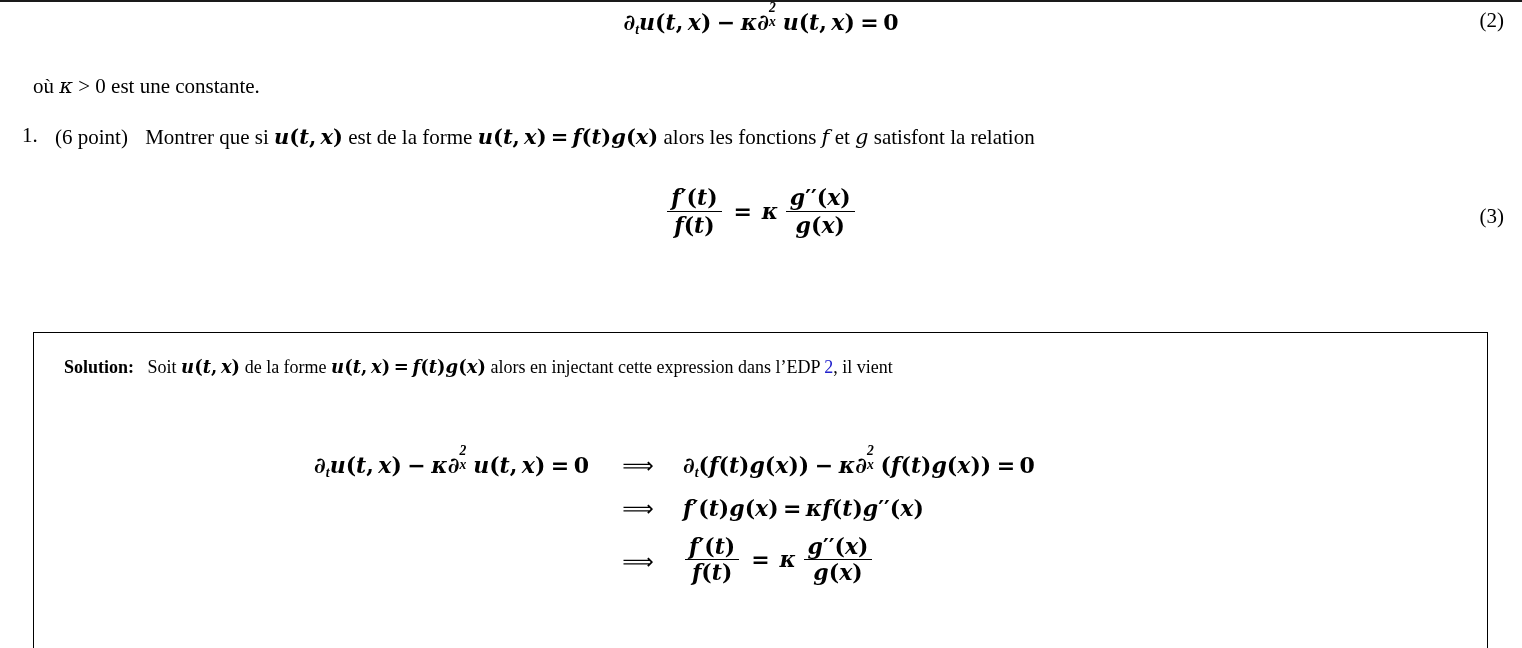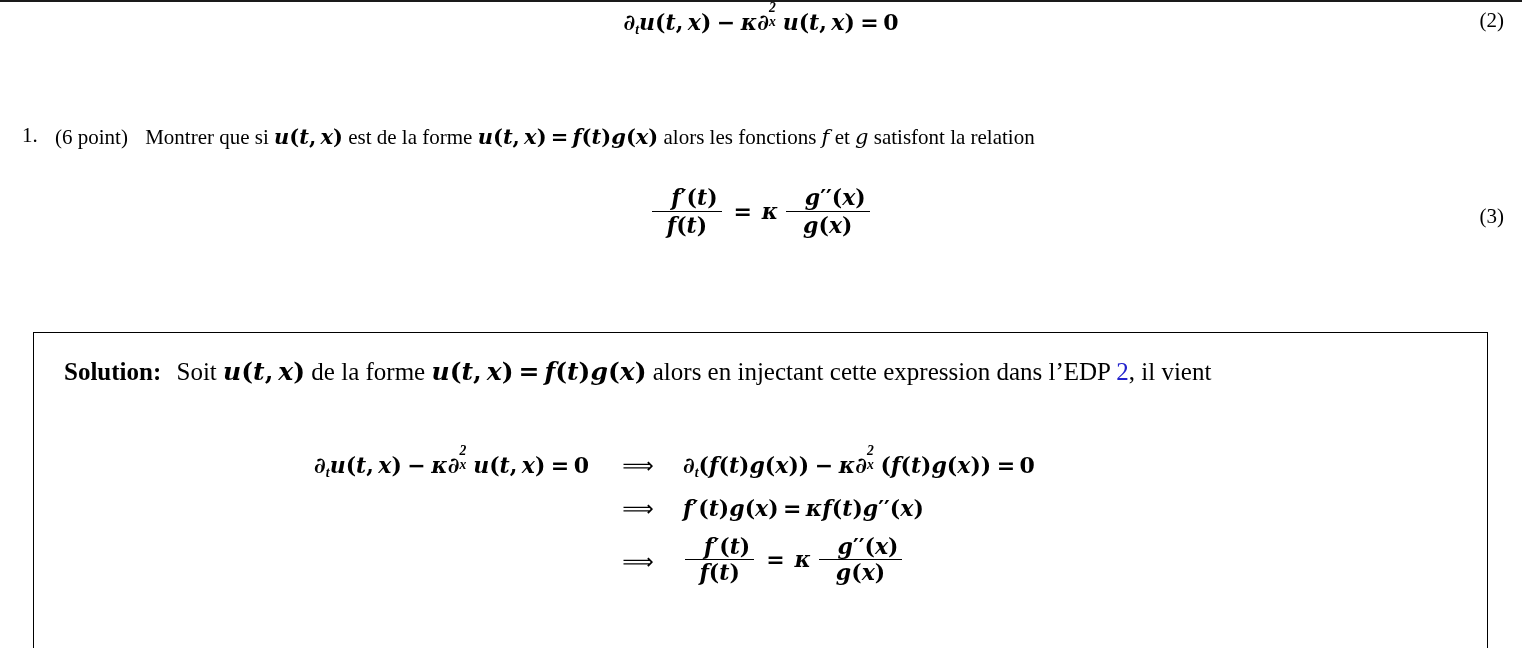--- a/index.html
+++ b/index.html
@@ -56,21 +56,21 @@
   }
   
   .frac {
     display: inline-block;
     vertical-align: middle;
     text-align: center;
     margin: 0 2px;
     position: relative;
     top: -0.08em;
   }
-  .frac .num { display: block; padding: 0 4px; margin-left: 15px; }
+  .frac .num { display: block; padding: 0 4px; }
   .frac .den {
     display: block;
     padding: 0 4px;
     border-top: 1.2px solid #000;
   }
   
   .eq-line {
     position: absolute;
     left: 0;
     width: 1522px;
@@ -104,21 +104,21 @@
   .sol-inner {
     position: relative;
     width: 100%;
     height: 100%;
   }
   .sol-text {
     position: absolute;
     left: 30px;
     top: 22px;
     right: 30px;
-    font-size: 25px;
+    font-size: 18px;
     line-height: 1.38;
   }
   b.solhead { font-weight: bold; }
   .ref-link { color: #2222cc; }
   
   .align-block {
     position: absolute;
     left: 0;
     top: 118px;
     width: 100%;
@@ -163,20 +163,23 @@
   <div class="eq-line" style="top: 8px;">
     <span class="nowrap">
       <span class="op">∂</span><sub class="sm">t</sub><span class="mi">u</span><span class="mn">(</span><span class="mi">t</span><span class="mn">, </span><span class="mi">x</span><span class="mn">)</span>
       <span class="mn">−</span>
       <span class="gk">κ</span><span class="op">∂</span><span class="subsup"><span class="up">2</span><span class="dn">x</span></span><span class="mi">u</span><span class="mn">(</span><span class="mi">t</span><span class="mn">, </span><span class="mi">x</span><span class="mn">)</span>
       <span class="mn">= 0</span>
     </span>
   </div>
   <div class="eq-tag" style="top: 8px;">(2)</div>
 
+  <div class="para" style="left: 33px; top: 72px;">
+    <span>où </span><span class="gk">κ</span><span> &gt; 0 est une constante.</span>
+  </div>
 
   <div class="item-num" style="left: 22px; top: 123px;">1.</div>
   <div class="para" style="left: 55px; top: 123px; width: 1440px;">
     <span>(6 point)</span>
     <span style="display:inline-block; width:12px;"></span><span>Montrer que si </span><span class="nowrap"><span class="mi">u</span><span class="mn">(</span><span class="mi">t</span><span class="mn">, </span><span class="mi">x</span><span class="mn">)</span></span><span> est de la forme </span><span class="nowrap"><span class="mi">u</span><span class="mn">(</span><span class="mi">t</span><span class="mn">, </span><span class="mi">x</span><span class="mn">) = </span><span class="mi">f</span><span class="mn">(</span><span class="mi">t</span><span class="mn">)</span><span class="mi">g</span><span class="mn">(</span><span class="mi">x</span><span class="mn">)</span></span><span> alors les fonctions </span><span class="mi">f</span><span> et </span><span class="mi">g</span><span> satisfont la relation</span>
   </div>
 
   <div class="eq-line" style="top: 186px;">
     <span class="nowrap">
       <span class="frac">

